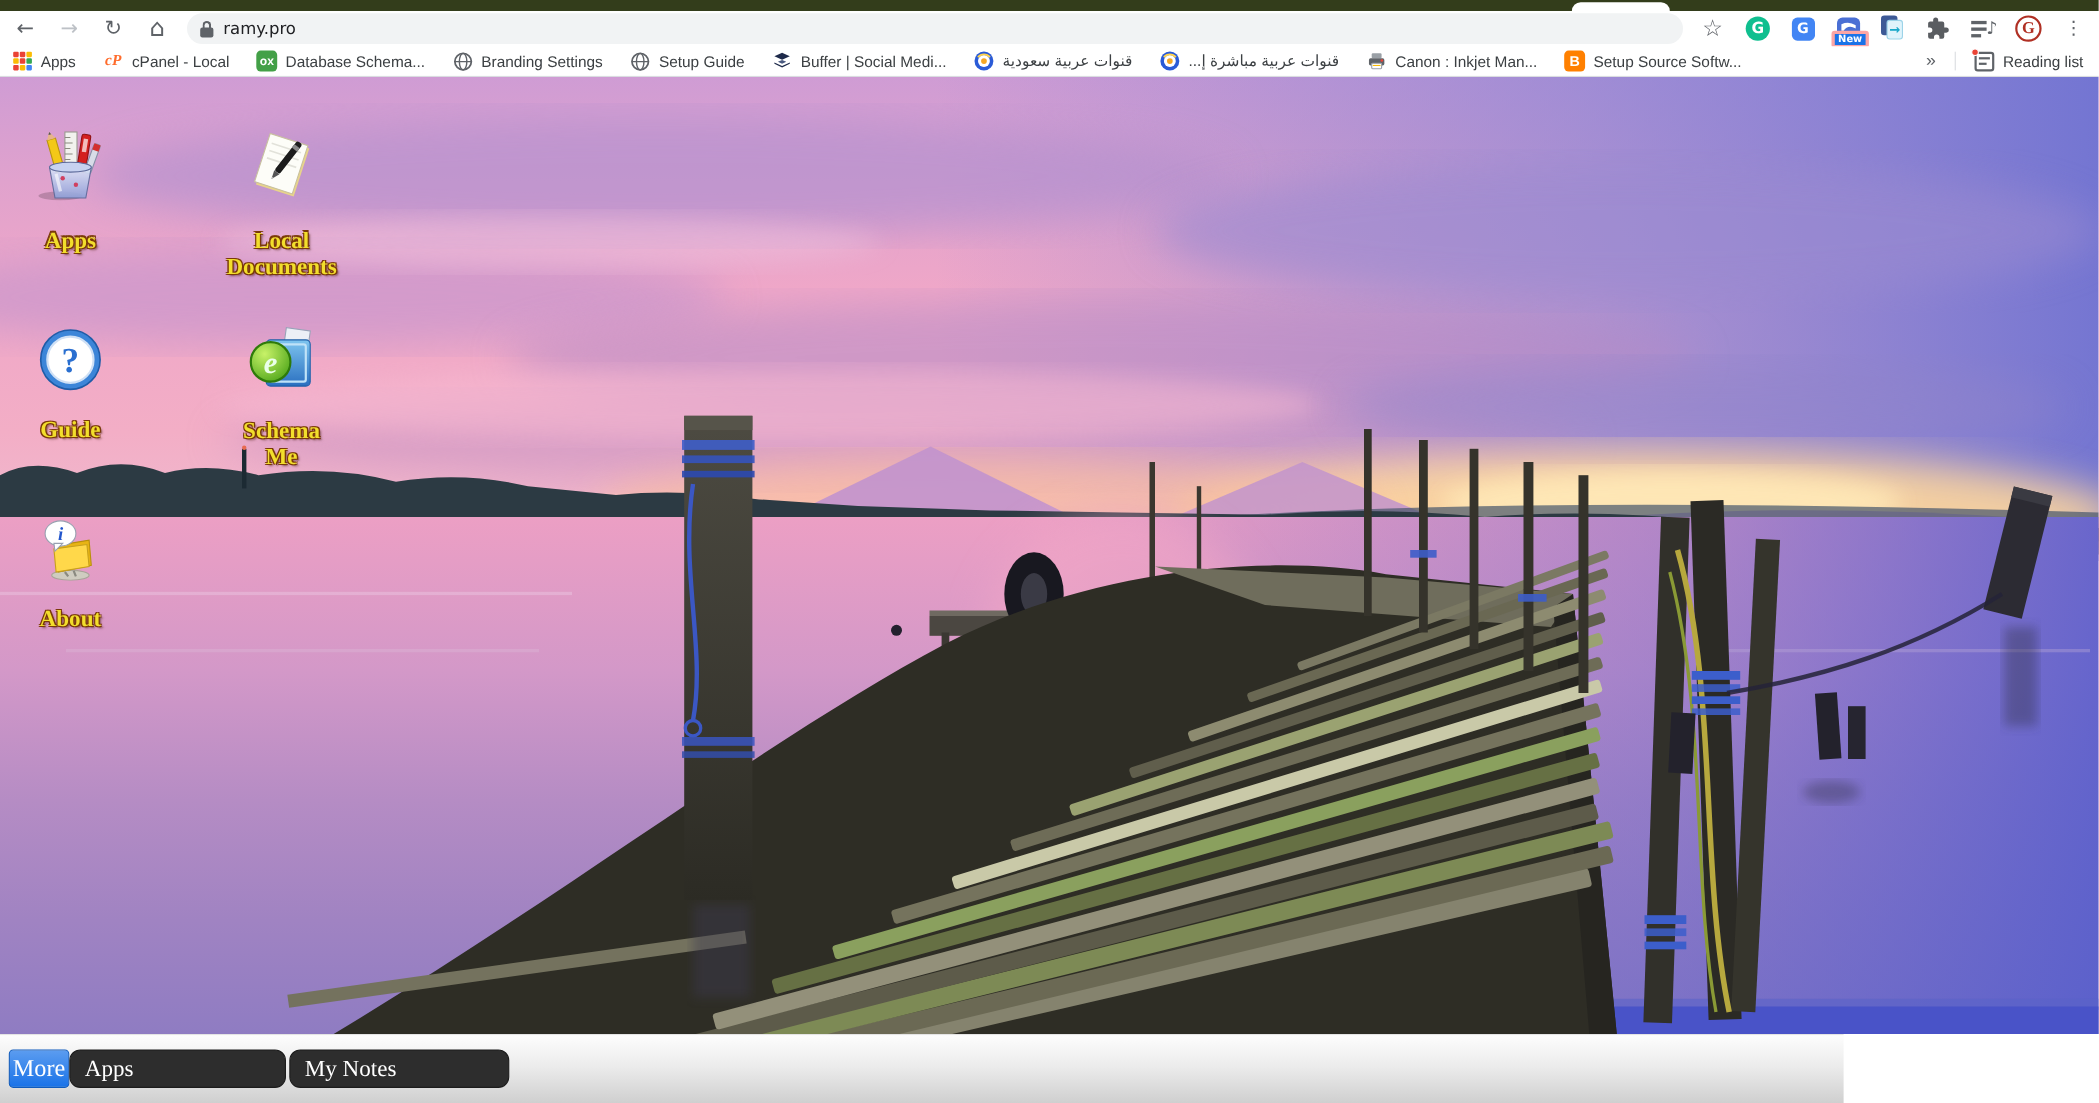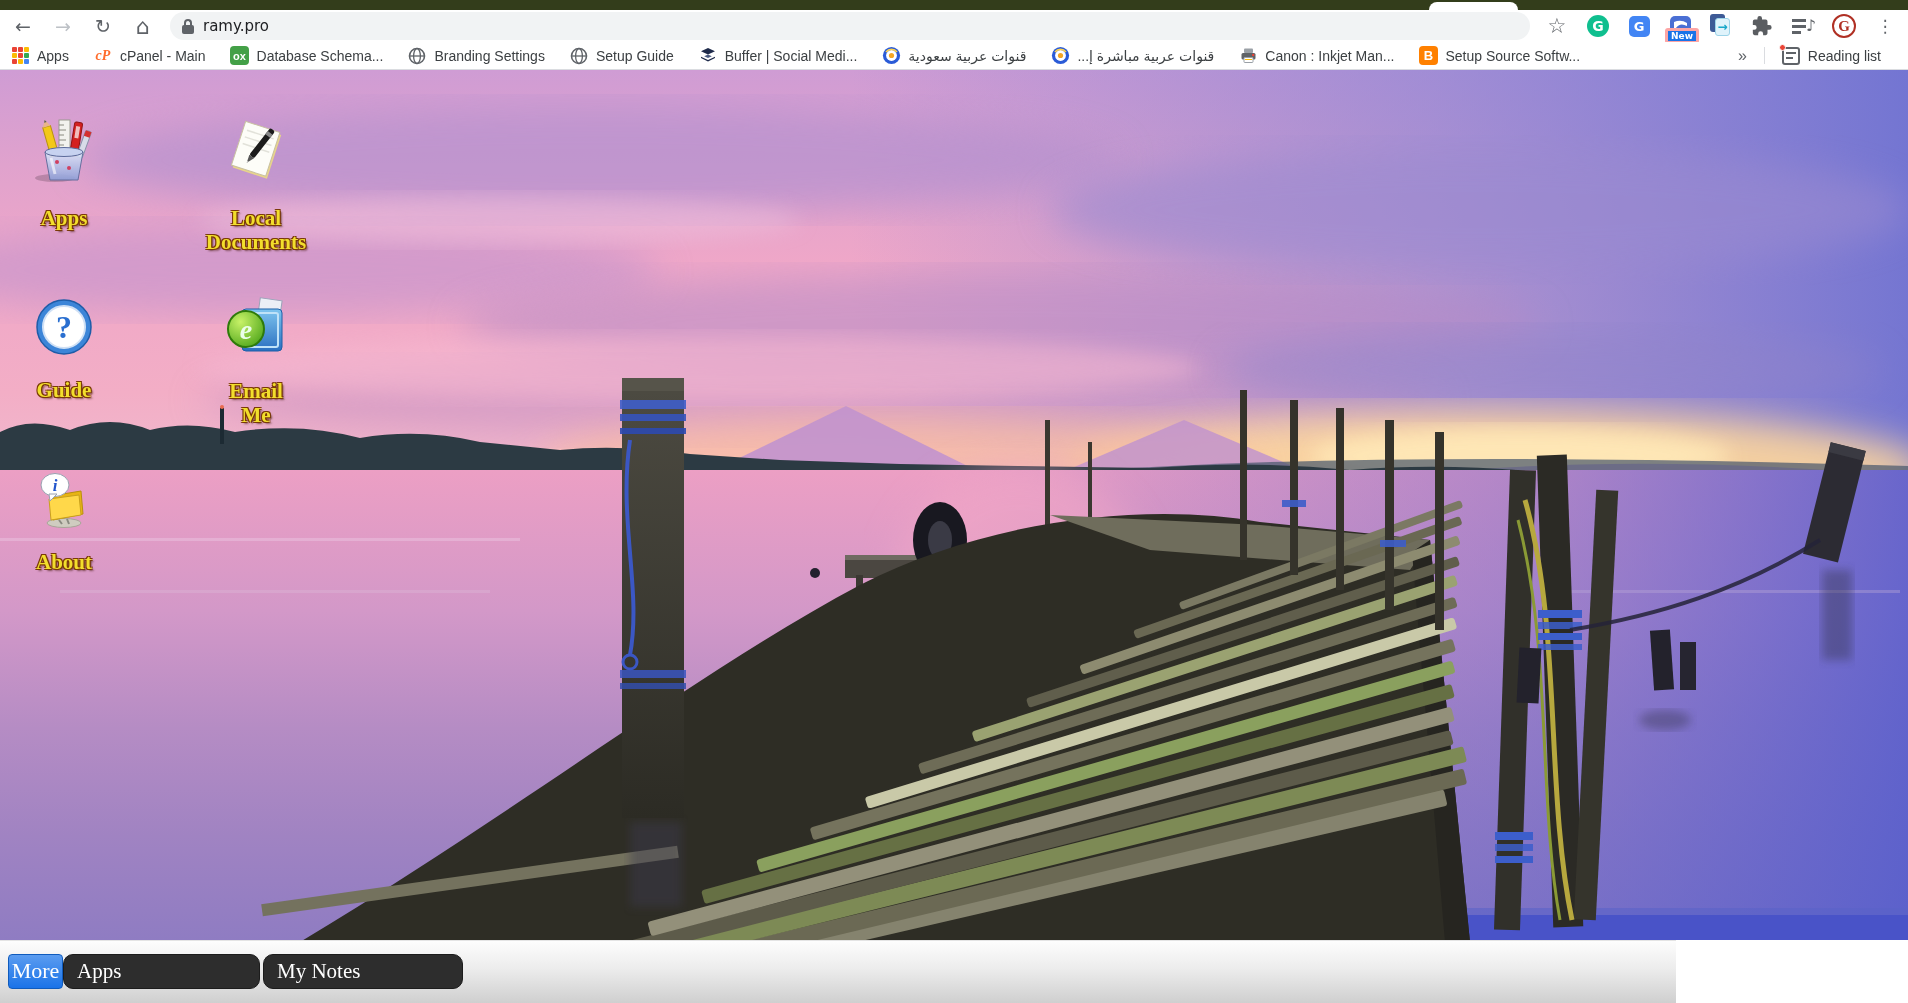--- a/index.html
+++ b/index.html
@@ -48,21 +48,21 @@
   .bm-ico { width:20px; height:20px; display:flex; align-items:center; justify-content:center; flex:0 0 auto; }
   .grid9 { display:grid; grid-template-columns:repeat(3,5px); grid-template-rows:repeat(3,5px); gap:1px; }
   .grid9 i { border-radius:1px; }
   .cp { color:#ff6c2c; font-weight:bold; font-style:italic; font-size:14px; font-family:"Liberation Serif",serif; }
   .gsq { width:19px; height:19px; border-radius:4px; background:#43a047; color:#fff; font-size:11px;
          font-weight:bold; display:flex; align-items:center; justify-content:center; }
   .bsq { width:19px; height:19px; border-radius:4px; background:#ff8000; color:#fff; font-size:13px;
          font-weight:bold; display:flex; align-items:center; justify-content:center; }
   .chev { color:#5f6368; font-size:16px; margin-left:auto; cursor:pointer; }
   .vsep { width:1px; height:17px; background:#dadce0; margin:0 6px; }
-  .rlwrap { display:flex; align-items:center; gap:8px; cursor:pointer; margin-right:17px; }
+  .rlwrap { display:flex; align-items:center; gap:8px; cursor:pointer; margin-right:4px; }
   .rlico { position:relative; width:18px; height:18px; }
   .rlico .bx { position:absolute; inset:0; border:2px solid #5f6368; border-radius:3px; }
   .rlico .l1,.rlico .l2 { position:absolute; left:4px; height:2px; background:#5f6368; width:10px; }
   .rlico .l1 { top:5px; } .rlico .l2 { top:10px; width:7px; }
   .rlico .dot { position:absolute; left:-3px; top:-3px; width:7px; height:7px; border-radius:50%;
                 background:#ea4335; border:1px solid #fff; }
   .rltxt { font-size:14px; color:#3c4043; }
 
   
   .desktop { position:absolute; left:0; top:70px; width:1908px; height:870px; overflow:hidden; }
@@ -161,21 +161,21 @@
             <i style="background:#34a853"></i>
           <i style="background:#ea4335"></i>
             <i style="background:#fbbc04"></i>
             <i style="background:#4285f4"></i>
         </span>
       </span>
       <span>Apps</span>
     </div>
     <div class="bm">
       <span class="bm-ico cp">cP</span>
-      <span>cPanel - Main</span>
+      <span>cPanel - Local</span>
     </div>
     <div class="bm">
       <span class="bm-ico">
           <span class="gsq">ox</span>
         </span>
       <span>Database Schema...</span>
     </div>
     <div class="bm">
       <span class="bm-ico">
         <svg width="18" height="18" viewBox="0 0 18 18">
@@ -547,21 +547,21 @@
           <g transform="rotate(8 44 20)">
               <rect x="34" y="4" width="22" height="30" fill="#eceff6" stroke="#9aa2b8"></rect>
             </g>
           <rect x="18" y="14" width="40" height="42" rx="4" fill="url(#bookG)" stroke="#1c5fa8"></rect>
           <rect x="22" y="18" width="32" height="34" rx="2" fill="none" stroke="#bfe2f8" stroke-width="2"></rect>
           <circle cx="22" cy="34" r="18" fill="url(#greenG)" stroke="#2e7a0a" stroke-width="2"></circle>
           <text x="22" y="44" text-anchor="middle" font-family="Liberation Serif,serif" font-style="italic" font-weight="bold" font-size="28" fill="#eaffea">e</text>
         </svg>
       </div>
       <div class="slabel">
-        <span>Email</span>
+        <span>Schema</span>
           <span>Me</span>
       </div>
     </div>
 
     <div class="shortcut" style="left:18px;top:400px;width:92px">
       <div class="sicon">
         <svg width="58" height="58" viewBox="0 0 58 58">
           <ellipse cx="29" cy="53" rx="17" ry="4.5" fill="#cfccc0" stroke="#a8a498"></ellipse>
           <polygon points="16,26 46,21 48,44 18,50" fill="#e8b414" stroke="#b8900c"></polygon>
           <polygon points="14,29 44,25 46,45 16,50" fill="#ffd84a" stroke="#c8a01c"></polygon>

